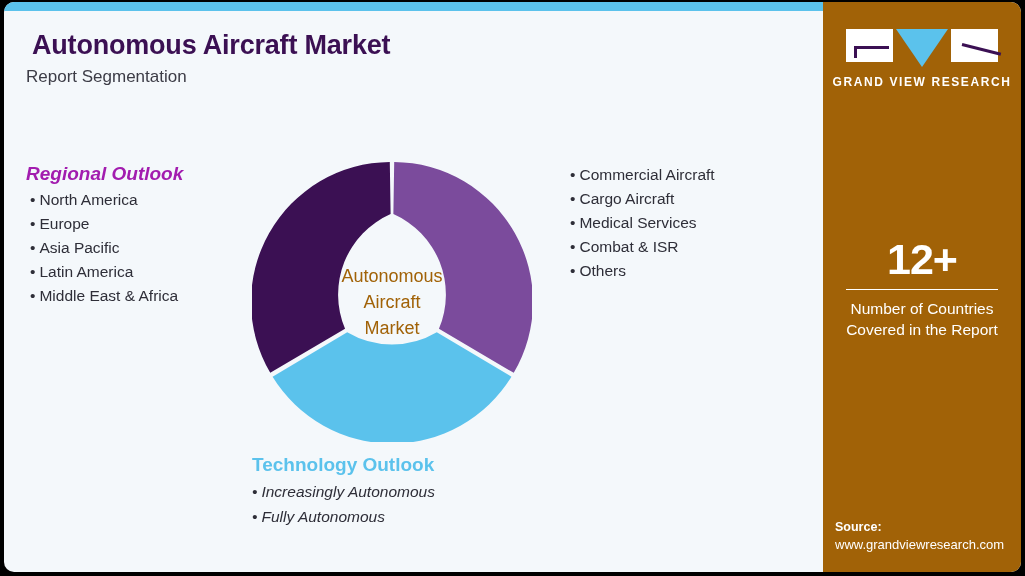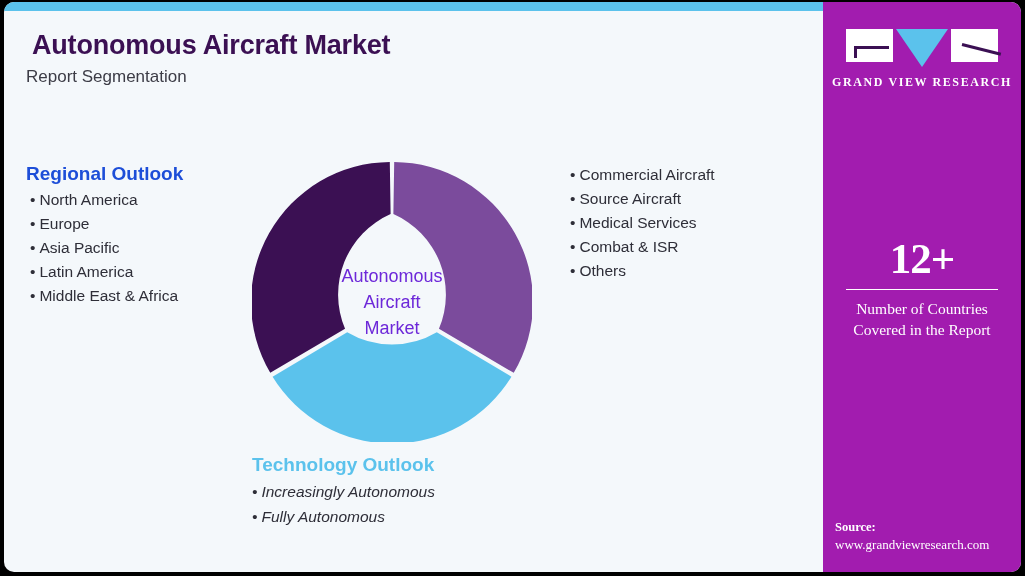--- a/index.html
+++ b/index.html
@@ -63,21 +63,21 @@
   .outlook-list { list-style: none; margin: 0; padding: 0; }
   .outlook-list li {
     font-size: 15.5px;
     color: #2e2e38;
     line-height: 24px;
     white-space: nowrap;
   }
   .outlook-list li .bullet { margin-right: 4px; }
 
   .block-regional { position: absolute; left: 22px; top: 161px; }
-  .block-regional .outlook-heading { color: #1d4ed8; }
+  .block-regional .outlook-heading { color: #a21caf; font-style: italic; }
   .block-regional .outlook-list { padding-left: 4px; }
 
   .block-enduse { position: absolute; left: 558px; top: 161px; }
   .block-enduse .outlook-heading { color: #7b4b9c; }
   .block-enduse .outlook-list { padding-left: 8px; }
 
   .block-technology {
     position: absolute;
     left: 248px; top: 452px;
     width: 280px;
@@ -98,32 +98,31 @@
     left: 0; top: 0;
     width: 280px; height: 280px;
     display: flex;
     flex-direction: column;
     align-items: center;
     justify-content: center;
     pointer-events: none;
   }
   .donut-center span {
     font-size: 18px;
-    color: #6d28d9;
+    color: #a16207;
     line-height: 26px;
   }
 
   
   .sidebar {
     position: absolute;
     right: 0; top: 0;
     width: 198px;
     height: 570px;
-    background: #a21caf;
-    font-family: Liberation Serif, serif;
+    background: #a16207;
   }
 
   .logo {
     position: absolute;
     left: 0; top: 27px;
     width: 198px;
     text-align: center;
   }
   .logo-mark {
     display: flex;
@@ -222,21 +221,21 @@
       <li><span class="bullet">•</span><span>Europe</span></li>
       <li><span class="bullet">•</span><span>Asia Pacific</span></li>
       <li><span class="bullet">•</span><span>Latin America</span></li>
       <li><span class="bullet">•</span><span>Middle East &amp; Africa</span></li>
     </ul>
   </div>
 
   <div class="block-enduse">
     <ul class="outlook-list">
       <li><span class="bullet">•</span><span>Commercial Aircraft</span></li>
-      <li><span class="bullet">•</span><span>Source Aircraft</span></li>
+      <li><span class="bullet">•</span><span>Cargo Aircraft</span></li>
       <li><span class="bullet">•</span><span>Medical Services</span></li>
       <li><span class="bullet">•</span><span>Combat &amp; ISR</span></li>
       <li><span class="bullet">•</span><span>Others</span></li>
     </ul>
   </div>
 
   <div class="block-technology">
     <div class="outlook-heading">Technology Outlook</div>
     <ul class="outlook-list">
       <li><span class="bullet">•</span><span>Increasingly Autonomous</span></li>

